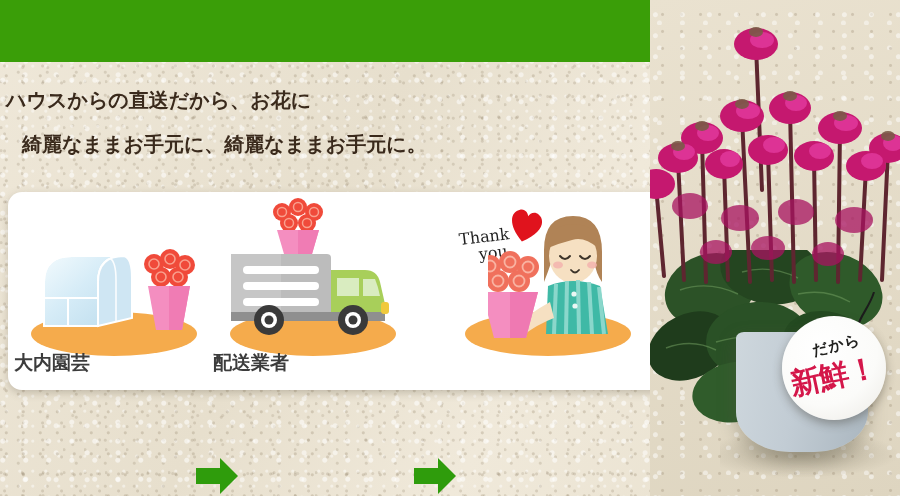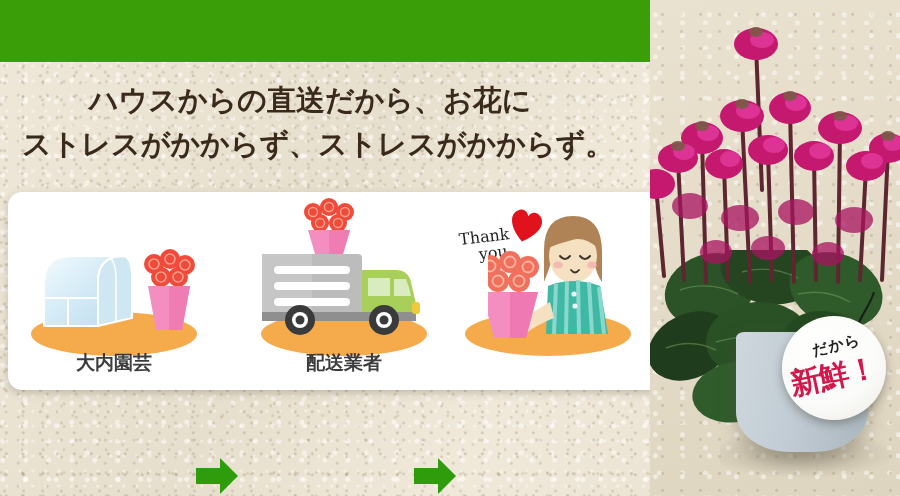--- a/index.html
+++ b/index.html
@@ -95,39 +95,39 @@
     transform:rotate(-12deg);letter-spacing:-1px;white-space:nowrap;
     font-family:"DejaVu Sans","Liberation Sans",sans-serif;
   }
 
   
   .lead{
     position:absolute;left:6px;top:78px;z-index:3;
     color:#3a2a1c;font-weight:700;
     font-family:"DejaVu Sans","Liberation Sans",sans-serif;
   }
-  .lead-line{font-size:29px;line-height:44px;white-space:nowrap;text-align:center;}
+  .lead-line{font-size:20px;line-height:44px;white-space:nowrap;}
   .lead-line.l2{padding-left:16px;}
 
   
   .flow-card{
     position:absolute;left:8px;top:192px;width:658px;height:198px;
     background:#ffffff;border-radius:14px;z-index:3;
     box-shadow:0 3px 9px rgba(90,80,60,.28);
   }
   .step{position:absolute;top:8px;width:200px;height:182px;}
   .step-1{left:6px;}
-  .step-2{left:236px;}
+  .step-2{left:205px;}
   .step-3{left:440px;}
   .ground{
     position:absolute;left:50%;top:112px;transform:translateX(-50%);
     width:166px;height:44px;border-radius:50%;background:#f5ab4c;
   }
   .step-label{
-    position:absolute;left:0;top:150px;width:200px;text-align:center;
+    position:absolute;left:0;top:150px;width:200px;text-align:left;
     font-size:19px;font-weight:700;color:#3c3c3c;
     font-family:"DejaVu Sans","Liberation Sans",sans-serif;
   }
   .arrow{position:absolute;top:264px;width:46px;height:40px;z-index:5;}
   .arrow-1{left:186px;}
   .arrow-2{left:404px;}
 
   
   .greenhouse{position:absolute;left:14px;top:44px;width:120px;height:86px;}
   
@@ -146,21 +146,21 @@
 
 <div class="banner">
 
   <div class="bg-paper"></div>
 
   <div class="header-band"></div>
   <div class="header-title">ダイレクトにお客様のもとへ</div>
 
   <div class="lead">
     <div class="lead-line l1">ハウスからの直送だから、お花に</div>
-    <div class="lead-line l2">ストレスがかからず、ストレスがかからず。</div>
+    <div class="lead-line l2">綺麗なままお手元に、綺麗なままお手元に。</div>
   </div>
 
   <div class="flow-card">
 
     <div class="step step-1">
       <div class="ground"></div>
       <svg class="greenhouse" viewBox="0 0 120 86">
         <defs>
           <linearGradient id="ghg" x1="0" y1="0" x2="1" y2="1">
             <stop offset="0%" stop-color="#f2fafd"></stop>

